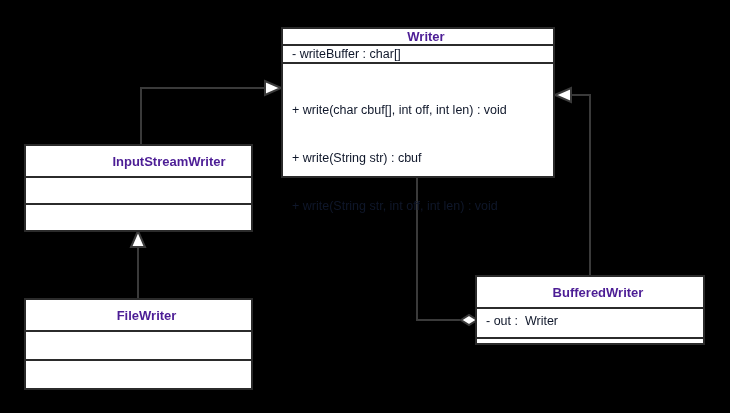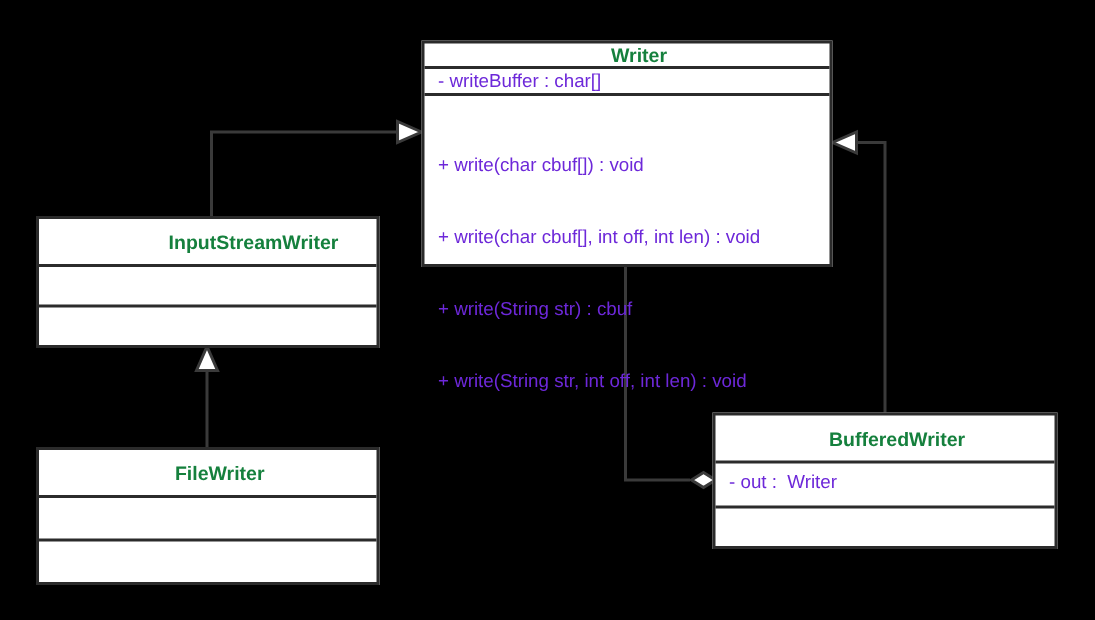--- a/index.html
+++ b/index.html
@@ -20,33 +20,33 @@
     background: #ffffff;
     border: 2px solid #2b2b2b;
     box-sizing: border-box;
     display: flex;
     flex-direction: column;
   }
   .class-title {
     text-align: center;
     font-weight: bold;
     font-size: 13px;
-    color: #15803d;
+    color: #4c1d95;
     box-sizing: border-box;
     display: flex;
     align-items: center;
     justify-content: center;
     padding-left: 16px;
   }
   .compartment {
     border-top: 2px solid #2b2b2b;
     box-sizing: border-box;
     padding: 5px 9px;
     font-size: 12.5px;
-    color: #6d28d9;
+    color: #0f172a;
     line-height: 16px;
     white-space: pre;
   }
   .compartment.empty {
     padding: 0;
   }
   .compartment .member {
     white-space: pre;
   }
   
@@ -56,21 +56,21 @@
   #writer-methods { flex: 1; padding-top: 6px; }
   
   #inputstreamwriter-class { left: 24px; top: 144px; width: 229px; height: 88px; }
   #inputstreamwriter-class .class-title { height: 30px; margin-left: 45px; }
   #inputstreamwriter-class .compartment { flex: 1; }
   
   #filewriter-class { left: 24px; top: 298px; width: 229px; height: 92px; }
   #filewriter-class .class-title { height: 30px; }
   #filewriter-class .compartment { flex: 1; }
   
-  #bufferedwriter-class { left: 475px; top: 275px; width: 230px; height: 91px; }
+  #bufferedwriter-class { left: 475px; top: 275px; width: 230px; height: 70px; }
   #bufferedwriter-class .class-title { height: 30px; }
   #bufferedwriter-attrs { height: 30px; display: flex; align-items: center; padding-top: 0; padding-bottom: 4px; }
   #bufferedwriter-ops { flex: 1; }
 
   .connector-layer {
     position: absolute;
     left: 0; top: 0;
     width: 730px;
     height: 413px;
     pointer-events: none;
@@ -105,21 +105,20 @@
       <polygon class="arrow-hollow" points="461,320 469,315 477,320 469,325"></polygon>
     </g>
   </svg>
 
   <div class="uml-class" id="writer-class">
     <div class="class-title">Writer</div>
     <div class="compartment" id="writer-attrs">
       <span class="member">- writeBuffer : char[]</span>
     </div>
     <div class="compartment" id="writer-methods">
-      <div class="member">+ write(char cbuf[]) : void</div>
       <div class="member">+ write(char cbuf[], int off, int len) : void</div>
       <div class="member">+ write(String str) : cbuf</div>
       <div class="member">+ write(String str, int off, int len) : void</div>
     </div>
   </div>
 
   <div class="uml-class" id="inputstreamwriter-class">
     <div class="class-title">InputStreamWriter</div>
     <div class="compartment empty"></div>
     <div class="compartment empty"></div>

